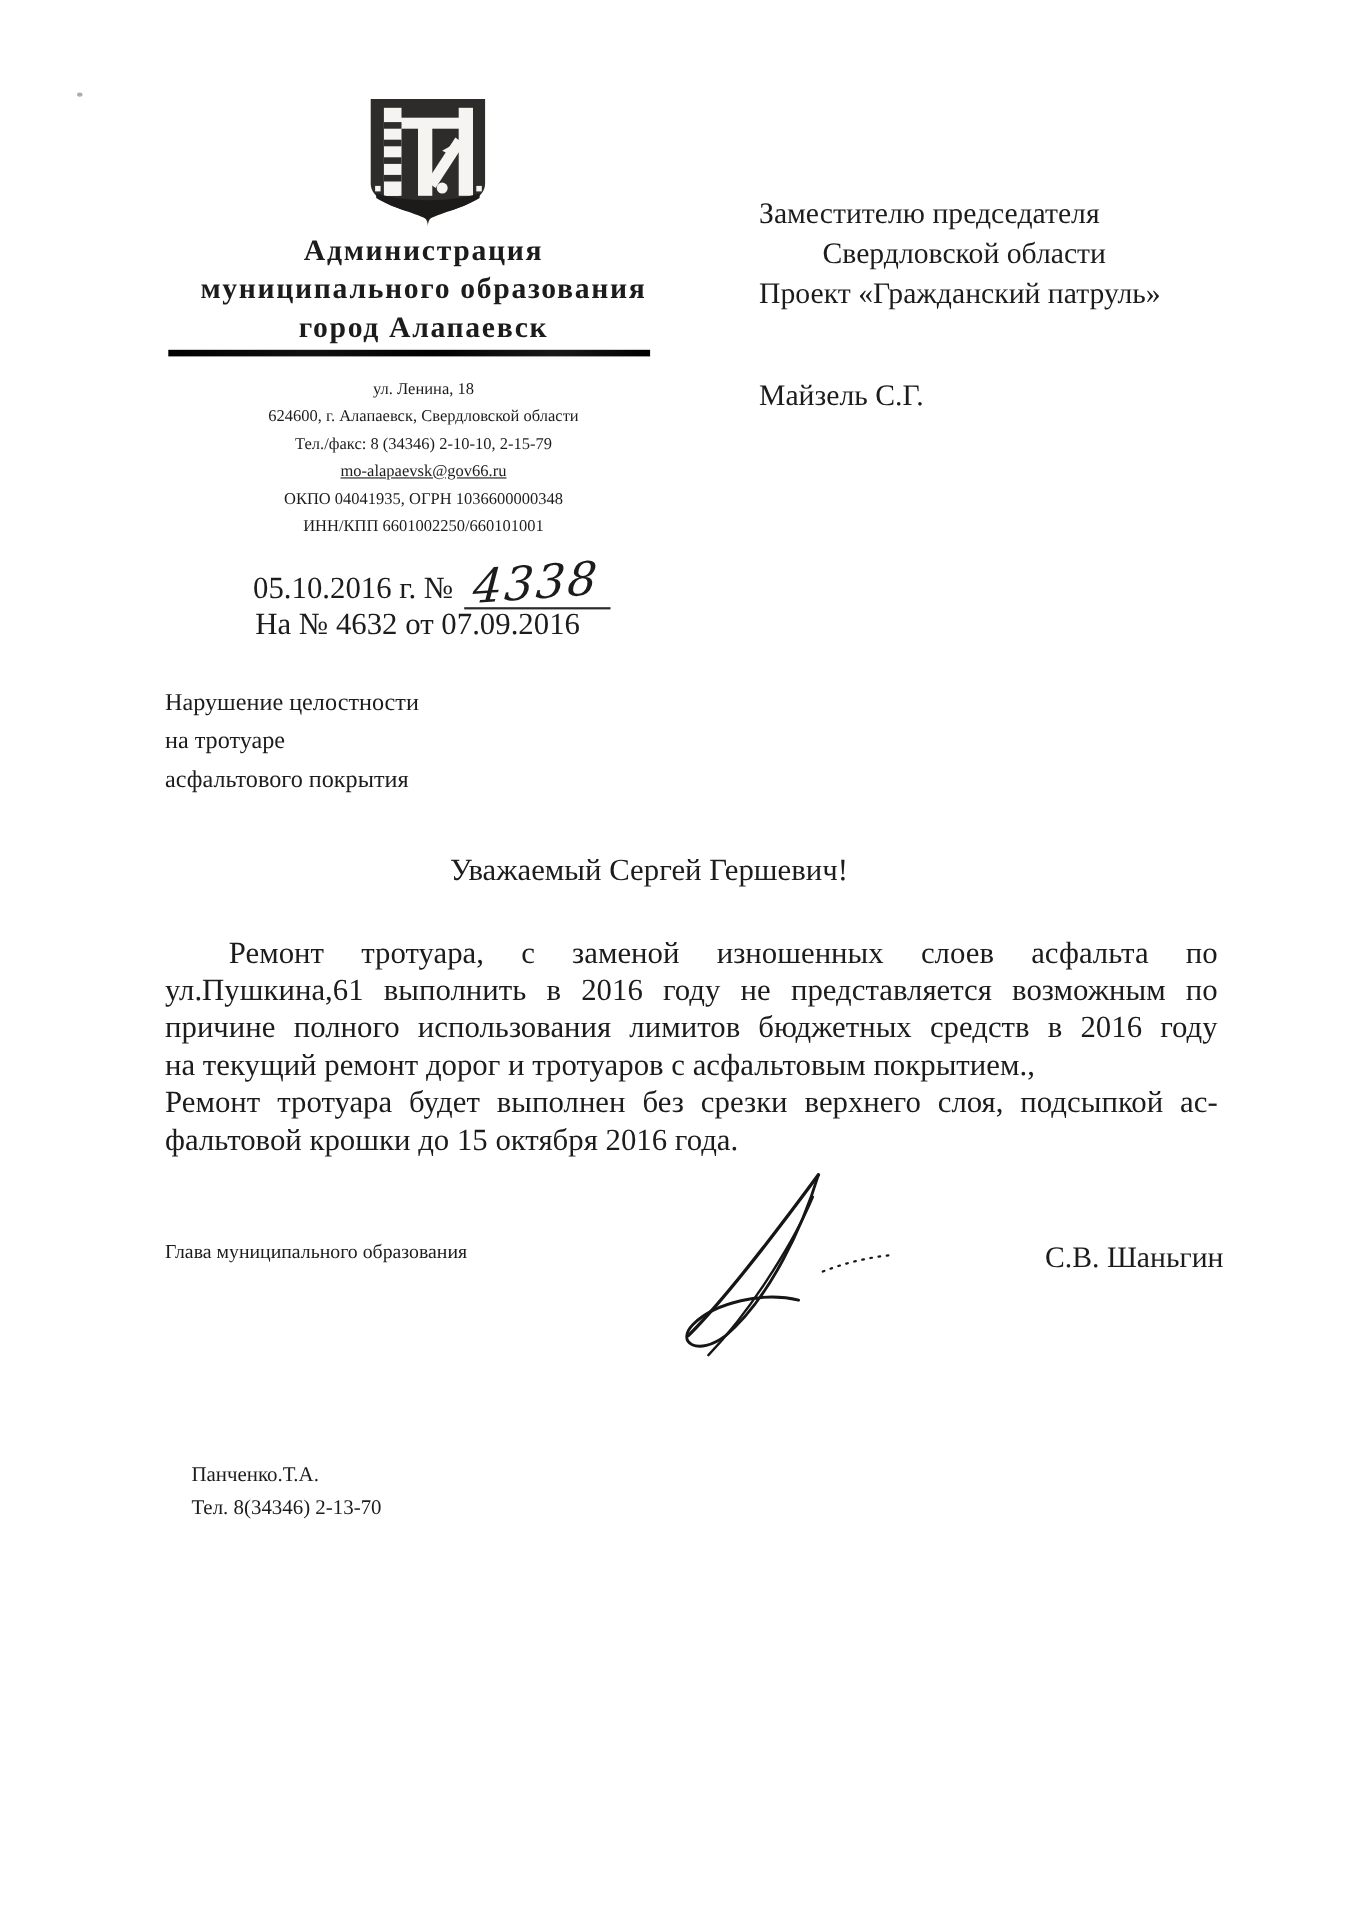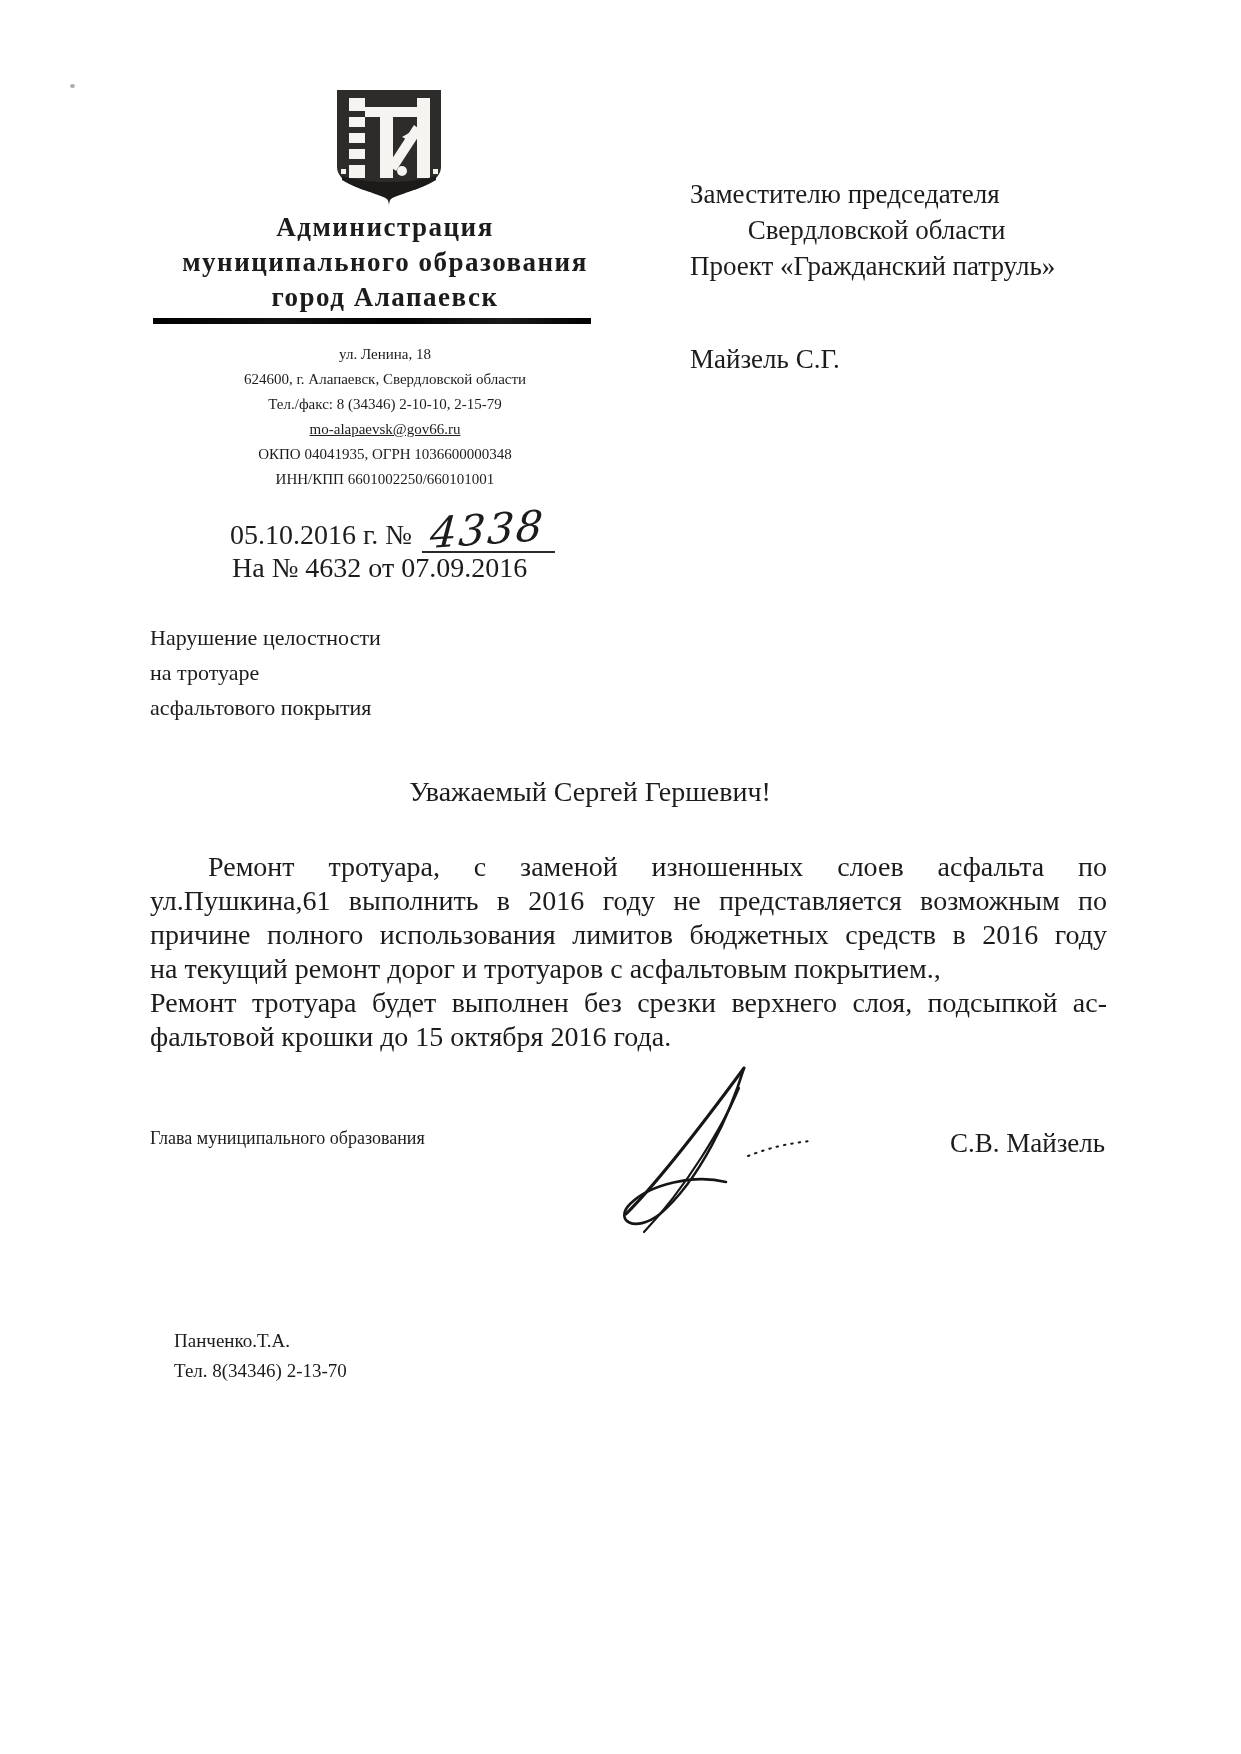--- a/index.html
+++ b/index.html
@@ -136,20 +136,20 @@
 
   <div class="abs signature">
     <svg viewBox="0 0 230 175" xmlns="http://www.w3.org/2000/svg" fill="none" stroke="#161616" stroke-linecap="round">
       <path d="M28,152 C62,118 118,44 146,6" stroke-width="3"></path>
       <path d="M146,6 C132,52 102,118 62,152 C36,172 16,158 32,142 C52,122 96,112 128,120" stroke-width="2.6"></path>
       <path d="M46,170 C88,126 126,62 141,26" stroke-width="2.2"></path>
       <path d="M150,94 C170,86 192,81 212,79" stroke-width="2" stroke-dasharray="1.5,6"></path>
     </svg>
   </div>
 
-  <div class="abs signoff-name">С.В. Майзель</div>
+  <div class="abs signoff-name">С.В. Шаньгин</div>
 
   <div class="abs exec">
     <div>Панченко.Т.А.</div>
     <div>Тел. 8(34346) 2-13-70</div>
   </div>
 
 </div>
 
 </body></html>

